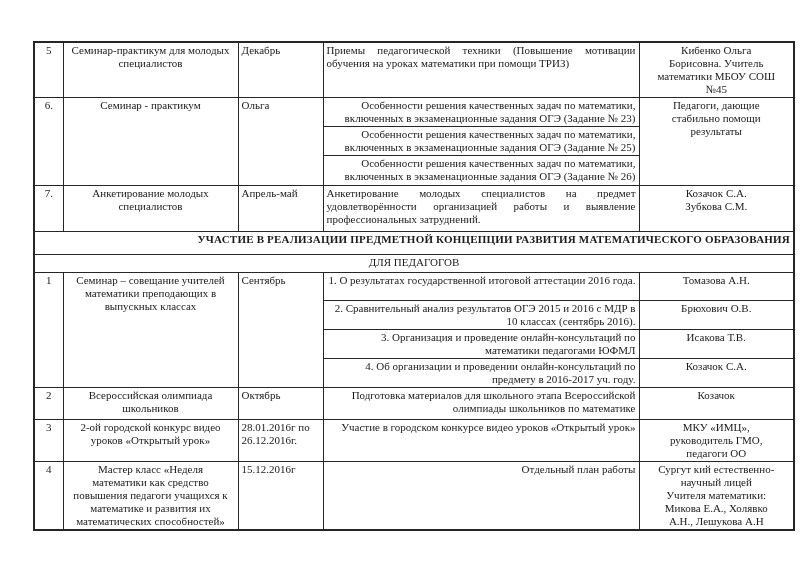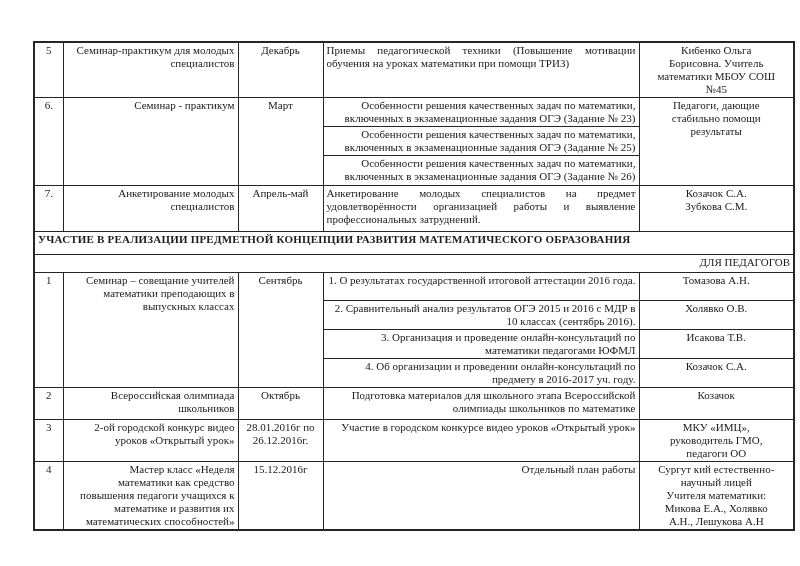--- a/index.html
+++ b/index.html
@@ -18,32 +18,32 @@
   }
   table.plan td{
     border:1px solid var(--line,#262626);
     vertical-align:top;
     padding:1px 3px;
     font-size:11px;
     line-height:13px;
     overflow:hidden;
   }
   .c-num{text-align:center;padding:1px 0;}
-  .c-name{text-align:right;white-space:pre-line;}
-  .c-date{text-align:center;white-space:pre-line;margin-left:28px;}
+  .c-name{text-align:center;white-space:pre-line;}
+  .c-date{text-align:left;white-space:pre-line;margin-left:28px;}
   .c-content{text-align:right;}
   .c-content.just{text-align:justify;}
   .c-resp{text-align:center;white-space:pre-line;font-family:Liberation Serif, serif;}
   .sec-title{
-    font-weight:bold;text-align:left;font-size:11.5px;
+    font-weight:bold;text-align:right;font-size:11.5px;
     border-top:2px solid var(--line,#262626);
     border-bottom:2px solid var(--line,#262626);
     padding-top:3px;letter-spacing:0.2px;
   }
-  .sub-title{text-align:right;font-size:11px;padding-left:4px;}
+  .sub-title{text-align:center;font-size:11px;padding-left:4px;}
 </style>
 </head>
 <body>
 
 <div class="page">
   <table class="plan">
     <colgroup>
       <col style="width:29px">
       <col style="width:175px">
       <col style="width:85px">
@@ -60,21 +60,21 @@
         <td class="c-content just">Приемы педагогической техники (Повышение мотивации обучения на уроках математики при помощи ТРИЗ)</td>
         <td class="c-resp">Кибенко Ольга
 Борисовна. Учитель
 математики МБОУ СОШ
 №45</td>
       </tr>
 
       <tr style="height:29px">
         <td class="c-num" rowspan="3">6.</td>
         <td class="c-name" rowspan="3">Семинар - практикум</td>
-        <td class="c-date" rowspan="3">Март</td>
+        <td class="c-date" rowspan="3">Ольга</td>
         <td class="c-content">Особенности решения качественных задач по математики, включенных в экзаменационные задания ОГЭ (Задание № 23)</td>
         <td class="c-resp" rowspan="3">Педагоги, дающие
 стабильно помощи
 результаты</td>
       </tr>
       <tr style="height:27px">
         <td class="c-content">Особенности решения качественных задач по математики, включенных в экзаменационные задания ОГЭ (Задание № 25)</td>
       </tr>
       <tr style="height:30px">
         <td class="c-content">Особенности решения качественных задач по математики, включенных в экзаменационные задания ОГЭ (Задание № 26)</td>
@@ -101,21 +101,21 @@
         <td class="c-num" rowspan="4">1</td>
         <td class="c-name" rowspan="4">Семинар – совещание учителей
 математики преподающих в
 выпускных классах</td>
         <td class="c-date" rowspan="4">Сентябрь</td>
         <td class="c-content">1. О результатах государственной итоговой аттестации 2016 года.</td>
         <td class="c-resp">Томазова А.Н.</td>
       </tr>
       <tr style="height:27px">
         <td class="c-content">2. Сравнительный анализ результатов ОГЭ 2015 и 2016 с МДР в 10 классах (сентябрь 2016).</td>
-        <td class="c-resp">Холявко О.В.</td>
+        <td class="c-resp">Брюхович О.В.</td>
       </tr>
       <tr style="height:27px">
         <td class="c-content">3. Организация и проведение онлайн-консультаций по математики педагогами ЮФМЛ</td>
         <td class="c-resp">Исакова Т.В.</td>
       </tr>
       <tr style="height:25px">
         <td class="c-content">4. Об организации и проведении онлайн-консультаций по предмету в 2016-2017 уч. году.</td>
         <td class="c-resp">Козачок С.А.</td>
       </tr>
 

